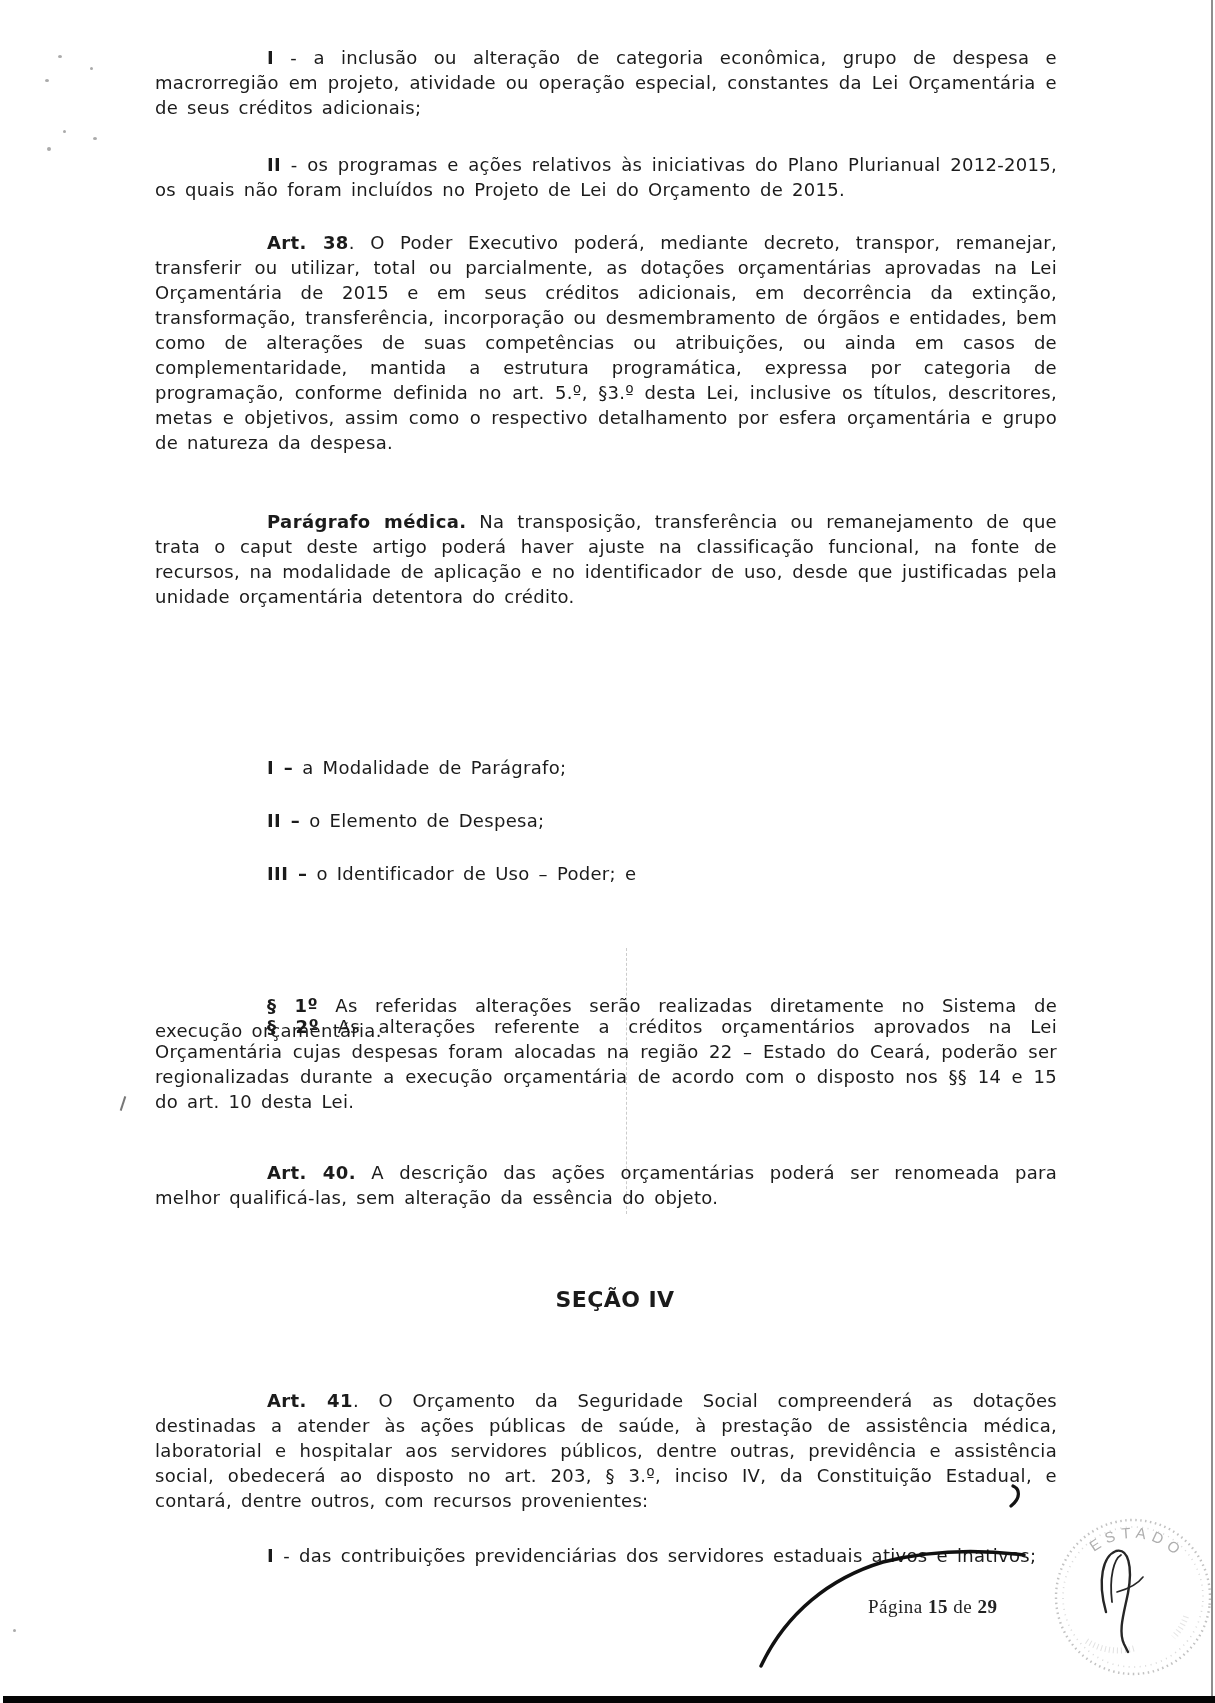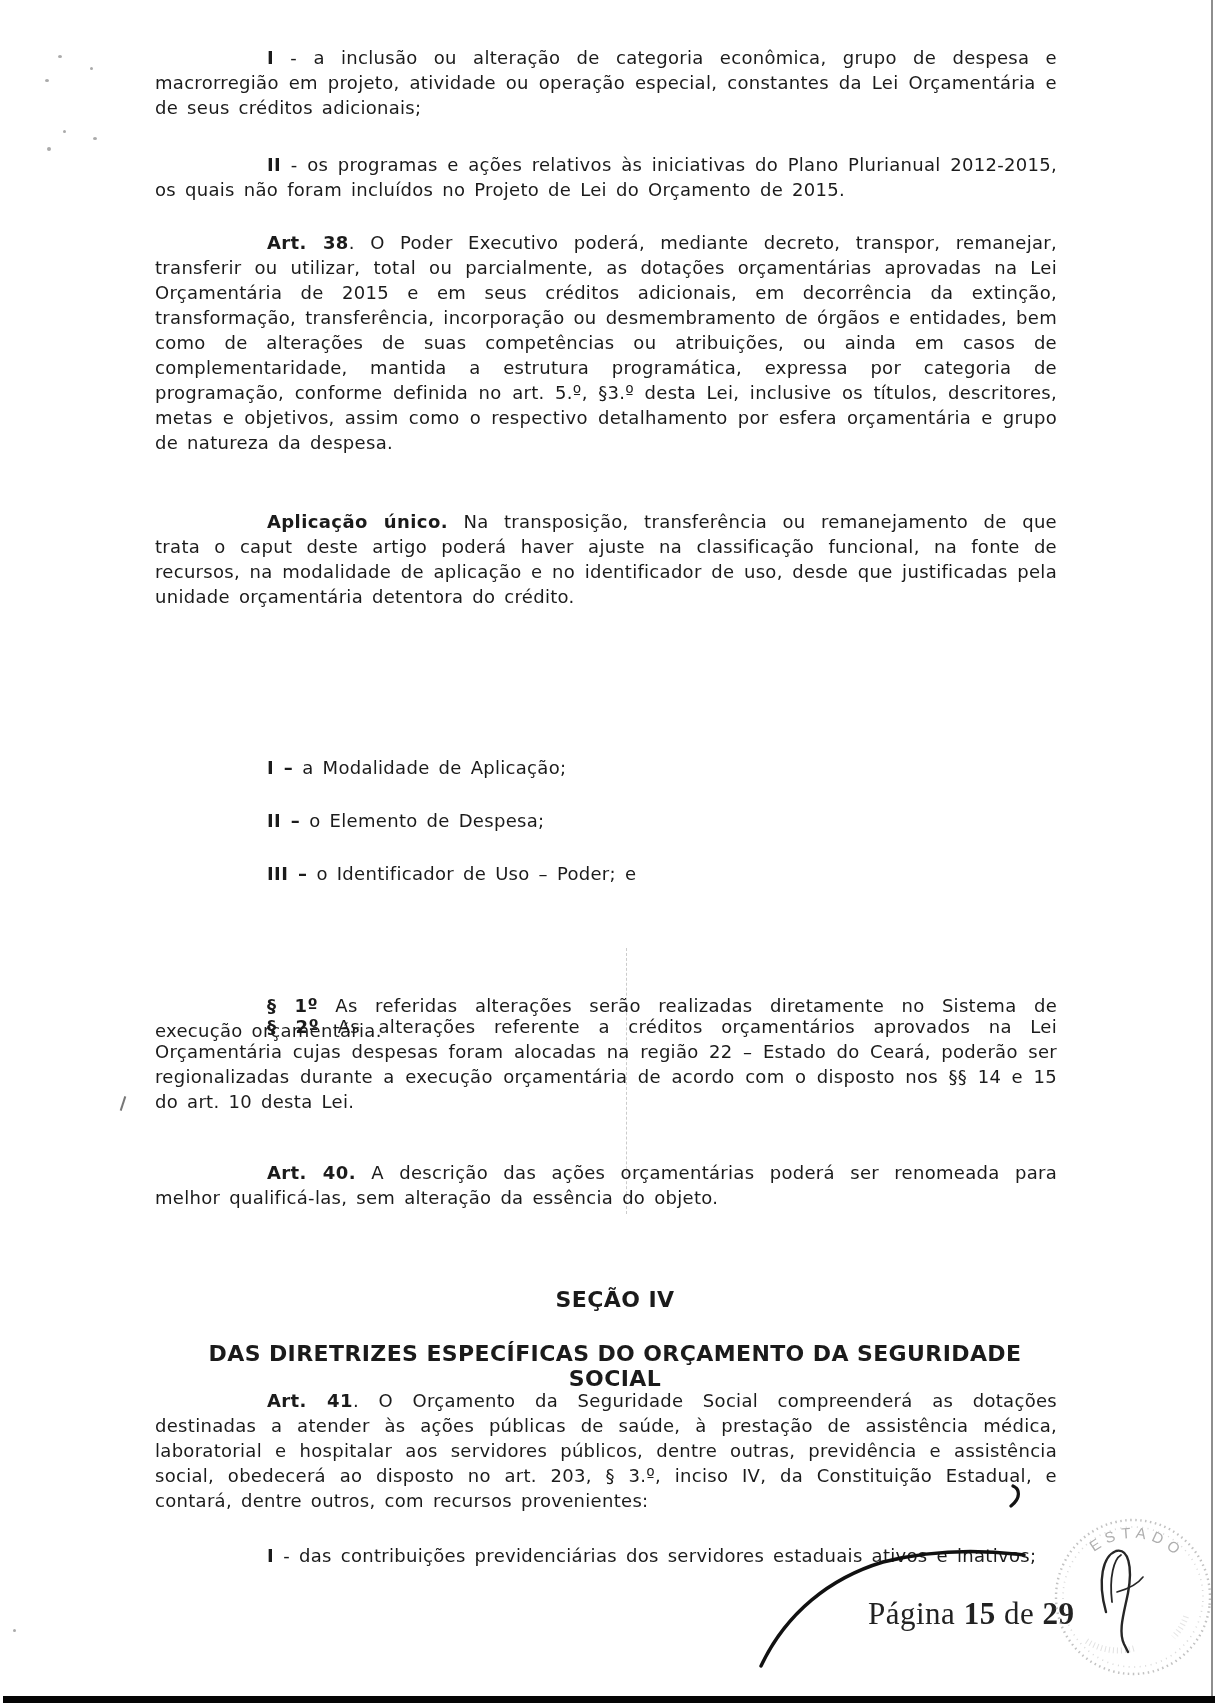--- a/index.html
+++ b/index.html
@@ -15,21 +15,21 @@
   }
   .blk b { font-weight:bold; letter-spacing:0.4px; }
   .serif { font-family:"Liberation Serif", serif; letter-spacing:0.2px; }
   .heading {
     position:absolute; left:155px; width:902px; margin:9px;
     text-align:center; font-weight:bold; font-size:22px; line-height:25px;
     letter-spacing:0.4px;
   }
   .pagenum {
     position:absolute; left:868px; top:1596px;
-    font-family:"Liberation Serif", serif; font-size:31px; color:#222;
+    font-family:"Liberation Serif", serif; font-size:19px; color:#222;
     letter-spacing:0.5px;
   }
   .pagenum b { font-weight:bold; }
   .speck { position:absolute; background:#8d8d8d; border-radius:50%; opacity:0.75; }
   .margin-tick {
     position:absolute; left:122px; top:1096px; width:2px; height:15px;
     background:#555; transform:rotate(18deg); opacity:0.8;
   }
   .fold-line {
     position:absolute; left:626px; top:948px; height:266px; width:0;
@@ -59,39 +59,38 @@
 
   <div class="margin-tick"></div>
   <div class="fold-line"></div>
 
   <p class="blk" style="top:45px"><b>I</b><span> - a inclusão ou alteração de categoria econômica, grupo de despesa e macrorregião em projeto, atividade ou operação especial, constantes da Lei Orçamentária e de seus créditos adicionais;</span></p>
 
   <p class="blk" style="top:152px"><b>II</b><span> - os programas e ações relativos às iniciativas do Plano Plurianual 2012-2015, os quais não foram incluídos no Projeto de Lei do Orçamento de 2015.</span></p>
 
   <p class="blk" style="top:230px"><b>Art. 38</b><span>. O Poder Executivo poderá, mediante decreto, transpor, remanejar, transferir ou utilizar, total ou parcialmente, as dotações orçamentárias aprovadas na Lei Orçamentária de 2015 e em seus créditos adicionais, em decorrência da extinção, transformação, transferência, incorporação ou desmembramento de órgãos e entidades, bem como de alterações de suas competências ou atribuições, ou ainda em casos de complementaridade, mantida a estrutura programática, expressa por categoria de programação, conforme definida no art. 5.º, §3.º desta Lei, inclusive os títulos, descritores, metas e objetivos, assim como o respectivo detalhamento por esfera orçamentária e grupo de natureza da despesa.</span></p>
 
-  <p class="blk" style="top:509px"><b>Aplicação único.</b><span> Na transposição, transferência ou remanejamento de que trata o caput deste artigo poderá haver ajuste na classificação funcional, na fonte de recursos, na modalidade de aplicação e no identificador de uso, desde que justificadas pela unidade orçamentária detentora do crédito.</span></p>
+  <p class="blk" style="top:509px"><b>Parágrafo médica.</b><span> Na transposição, transferência ou remanejamento de que trata o caput deste artigo poderá haver ajuste na classificação funcional, na fonte de recursos, na modalidade de aplicação e no identificador de uso, desde que justificadas pela unidade orçamentária detentora do crédito.</span></p>
 
 
-  <p class="blk" style="top:755px"><b>I –</b><span> a Modalidade de Aplicação;</span></p>
+  <p class="blk" style="top:755px"><b>I –</b><span> a Modalidade de Parágrafo;</span></p>
 
   <p class="blk" style="top:808px"><b>II –</b><span> o Elemento de Despesa;</span></p>
 
   <p class="blk" style="top:861px"><b>III –</b><span> o Identificador de Uso – Poder; e</span></p>
 
 
   <p class="blk" style="top:993px"><b>§ 1º</b><span> As referidas alterações serão realizadas diretamente no Sistema de execução orçamentária.</span></p>
 
   <p class="blk" style="top:1014px"><b>§ 2º</b><span> As alterações referente a créditos orçamentários aprovados na Lei Orçamentária cujas despesas foram alocadas na região 22 – Estado do Ceará, poderão ser regionalizadas durante a execução orçamentária de acordo com o disposto nos §§ 14 e 15 do art. 10 desta Lei.</span></p>
 
   <p class="blk" style="top:1160px"><b>Art. 40.</b><span> A descrição das ações orçamentárias poderá ser renomeada para melhor qualificá-las, sem alteração da essência do objeto.</span></p>
 
   <h2 class="heading" style="top:1278px">SEÇÃO IV</h2>
 
-  <h2 class="heading" style="top:1332px">DAS DIRETRIZES ESPECÍFICAS DO ORÇAMENTO DA SEGURIDADE SOCIAL</h2>
 
   <p class="blk" style="top:1388px"><b>Art. 41</b><span>. O Orçamento da Seguridade Social compreenderá as dotações destinadas a atender às ações públicas de saúde, à prestação de assistência médica, laboratorial e hospitalar aos servidores públicos, dentre outras, previdência e assistência social, obedecerá ao disposto no art. 203, § 3.º, inciso IV, da Constituição Estadual, e contará, dentre outros, com recursos provenientes:</span></p>
 
   <p class="blk" style="top:1543px"><b>I</b><span> - das contribuições previdenciárias dos servidores estaduais ativos e inativos;</span></p>
 
   <div class="pagenum"><span>Página </span><b>15</b><span> de </span><b>29</b></div>
 
   <svg class="overlay" width="1215" height="1703" viewBox="0 0 1215 1703">
 
     <path d="M 1013 1486 C 1020 1489 1021 1498 1011 1506" fill="none" stroke="#141414" stroke-width="3.2" stroke-linecap="round"></path>

